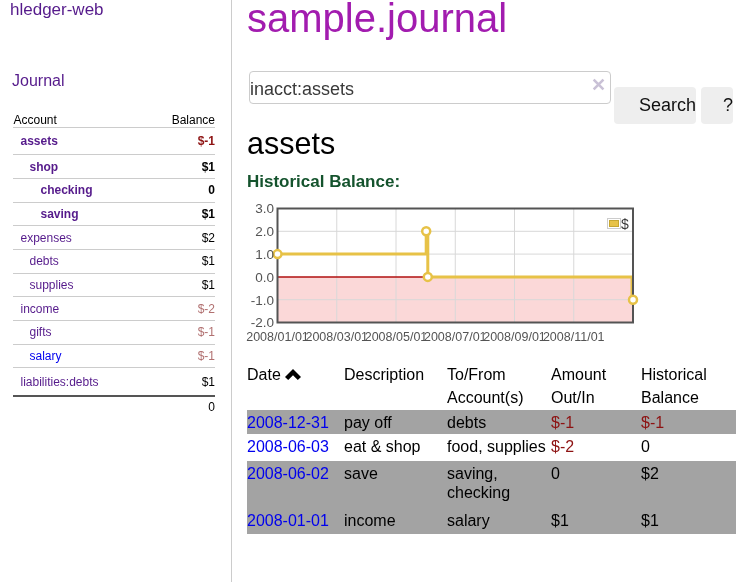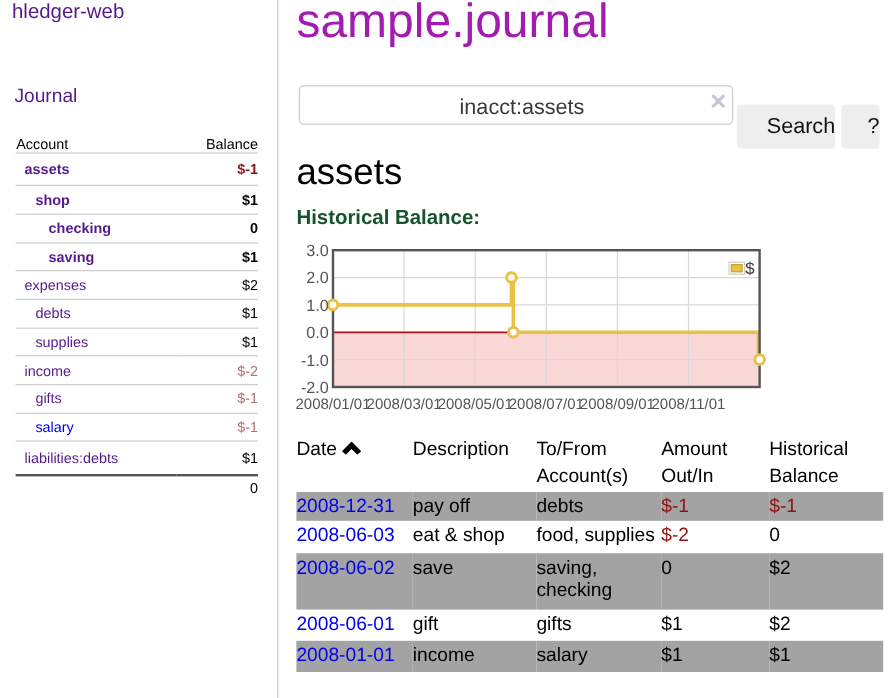--- a/index.html
+++ b/index.html
@@ -21,21 +21,21 @@
 #stable tr { border-bottom:1px solid #ccc; }
 #stable .r { text-align:right; }
 #stable .b { font-weight:bold; }
 #stable tr.total { border-bottom:none; border-top:2px solid #555; }
 .i1 { padding-left:8px !important; }
 .i2 { padding-left:17px !important; }
 .i3 { padding-left:28px !important; }
 
 
 #title { position:absolute; left:247px; top:-1px; font-size:40px; font-weight:normal; color:#a21caf; line-height:38px; }
-#searchbox { position:absolute; left:249px; top:71px; width:362px; height:33px; border:1px solid #ccc; border-radius:4px; font-size:18px; color:#3a3a3a; line-height:34px; padding-left:10px;text-align:center; }
+#searchbox { position:absolute; left:249px; top:71px; width:362px; height:33px; border:1px solid #ccc; border-radius:4px; font-size:18px; color:#3a3a3a; line-height:34px; padding-left:0; }
 #clearx { position:absolute; left:591px; top:79px; color:#c9c1d6; font-size:18px; font-weight:bold; line-height:12px; }
 .btn { position:absolute; top:67px; height:37px; background:#eee; border-radius:4px; font-size:18px; color:#111; text-align:right; line-height:37px;margin-top:20px; }
 #searchbtn { left:614px; width:82px; }
 #helpbtn { left:701px; width:32px; }
 #acctname { position:absolute; left:247px; top:123.5px; font-size:30.5px; font-weight:normal; color:#000; line-height:38px; }
 #histlabel { position:absolute; left:247px; top:172px; font-size:17px; font-weight:bold; color:#14532d; }
 
 
 #rtable { position:absolute; left:247px; top:362px; width:489px; border-collapse:collapse; font-size:16px; table-layout:fixed; }
 #rtable th { font-weight:normal; text-align:left; vertical-align:top; line-height:22.5px; padding:2px 0 0 0; height:47.5px; }
@@ -182,27 +182,20 @@
         <td class="r neg">$-2</td>
         <td class="r pr">0</td>
       </tr>
  <tr class="g" style="height:47.5px">
         <td><a class="unv" href="#">2008-06-02</a></td>
         <td>save</td>
         <td>saving, checking</td>
         <td class="r">0</td>
         <td class="r pr">$2</td>
       </tr>
- <tr style="height:26px">
-        <td><a class="unv" href="#">2008-06-01</a></td>
-        <td>gift</td>
-        <td>gifts</td>
-        <td class="r">$1</td>
-        <td class="r pr">$2</td>
-      </tr>
  <tr class="g" style="height:25.5px">
         <td><a class="unv" href="#">2008-01-01</a></td>
         <td>income</td>
         <td>salary</td>
         <td class="r">$1</td>
         <td class="r pr">$1</td>
       </tr>
 </tbody>
   </table>
 

